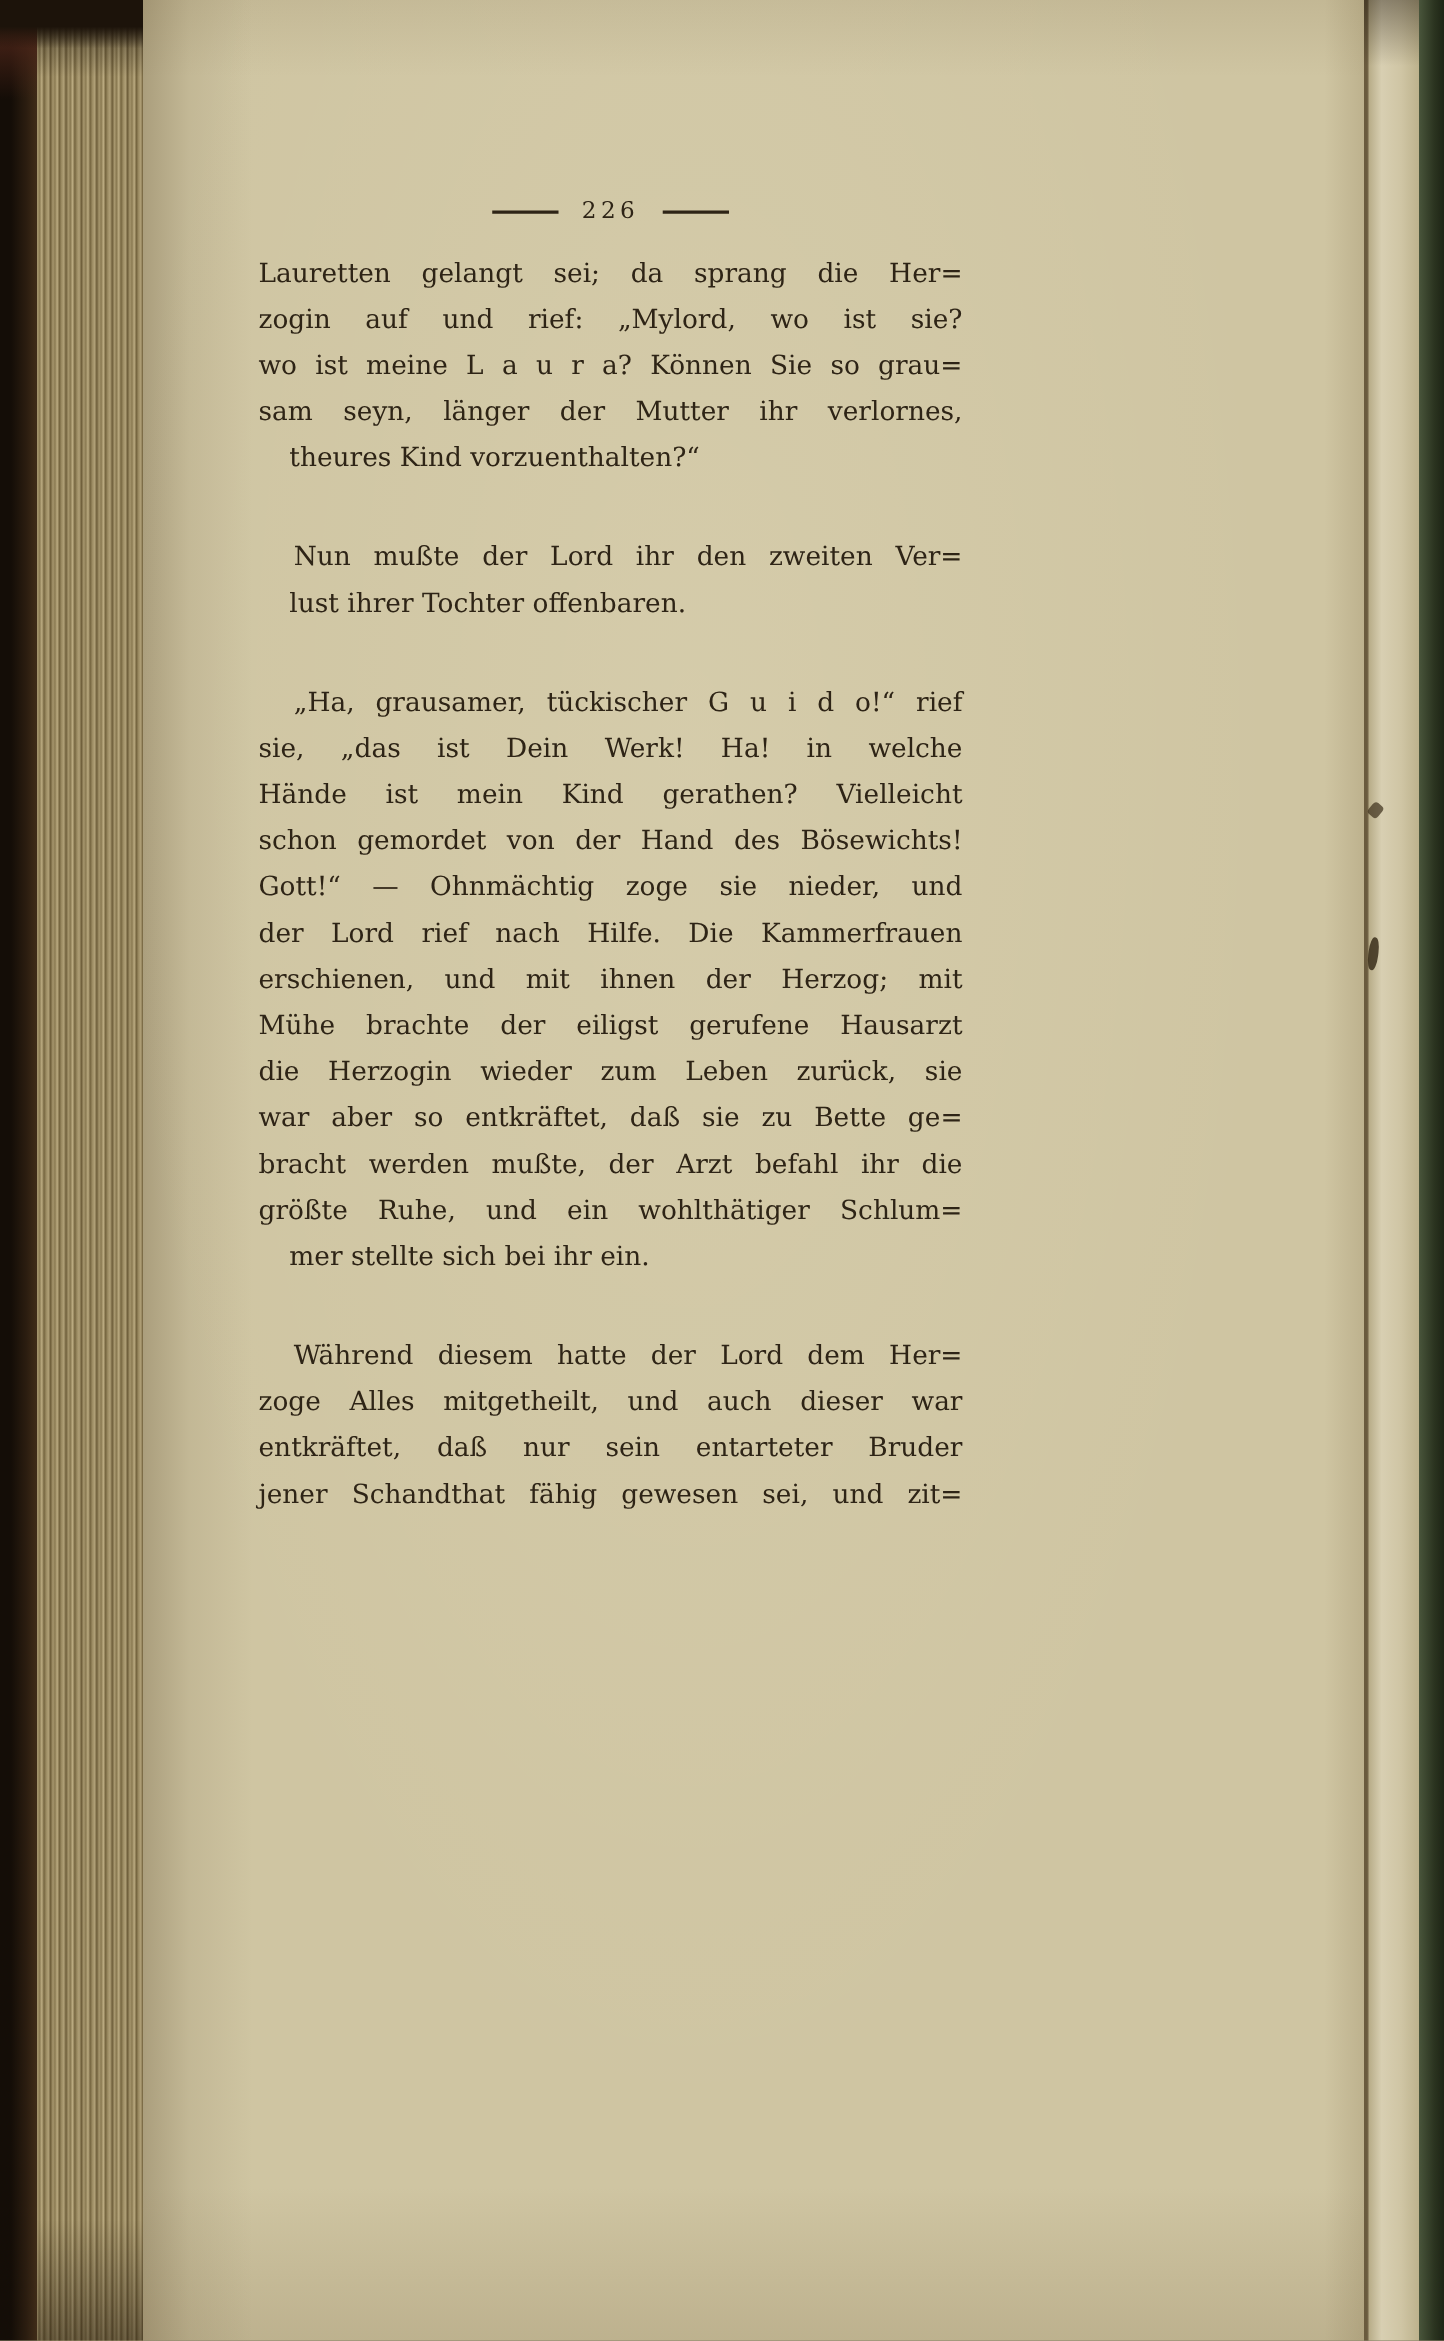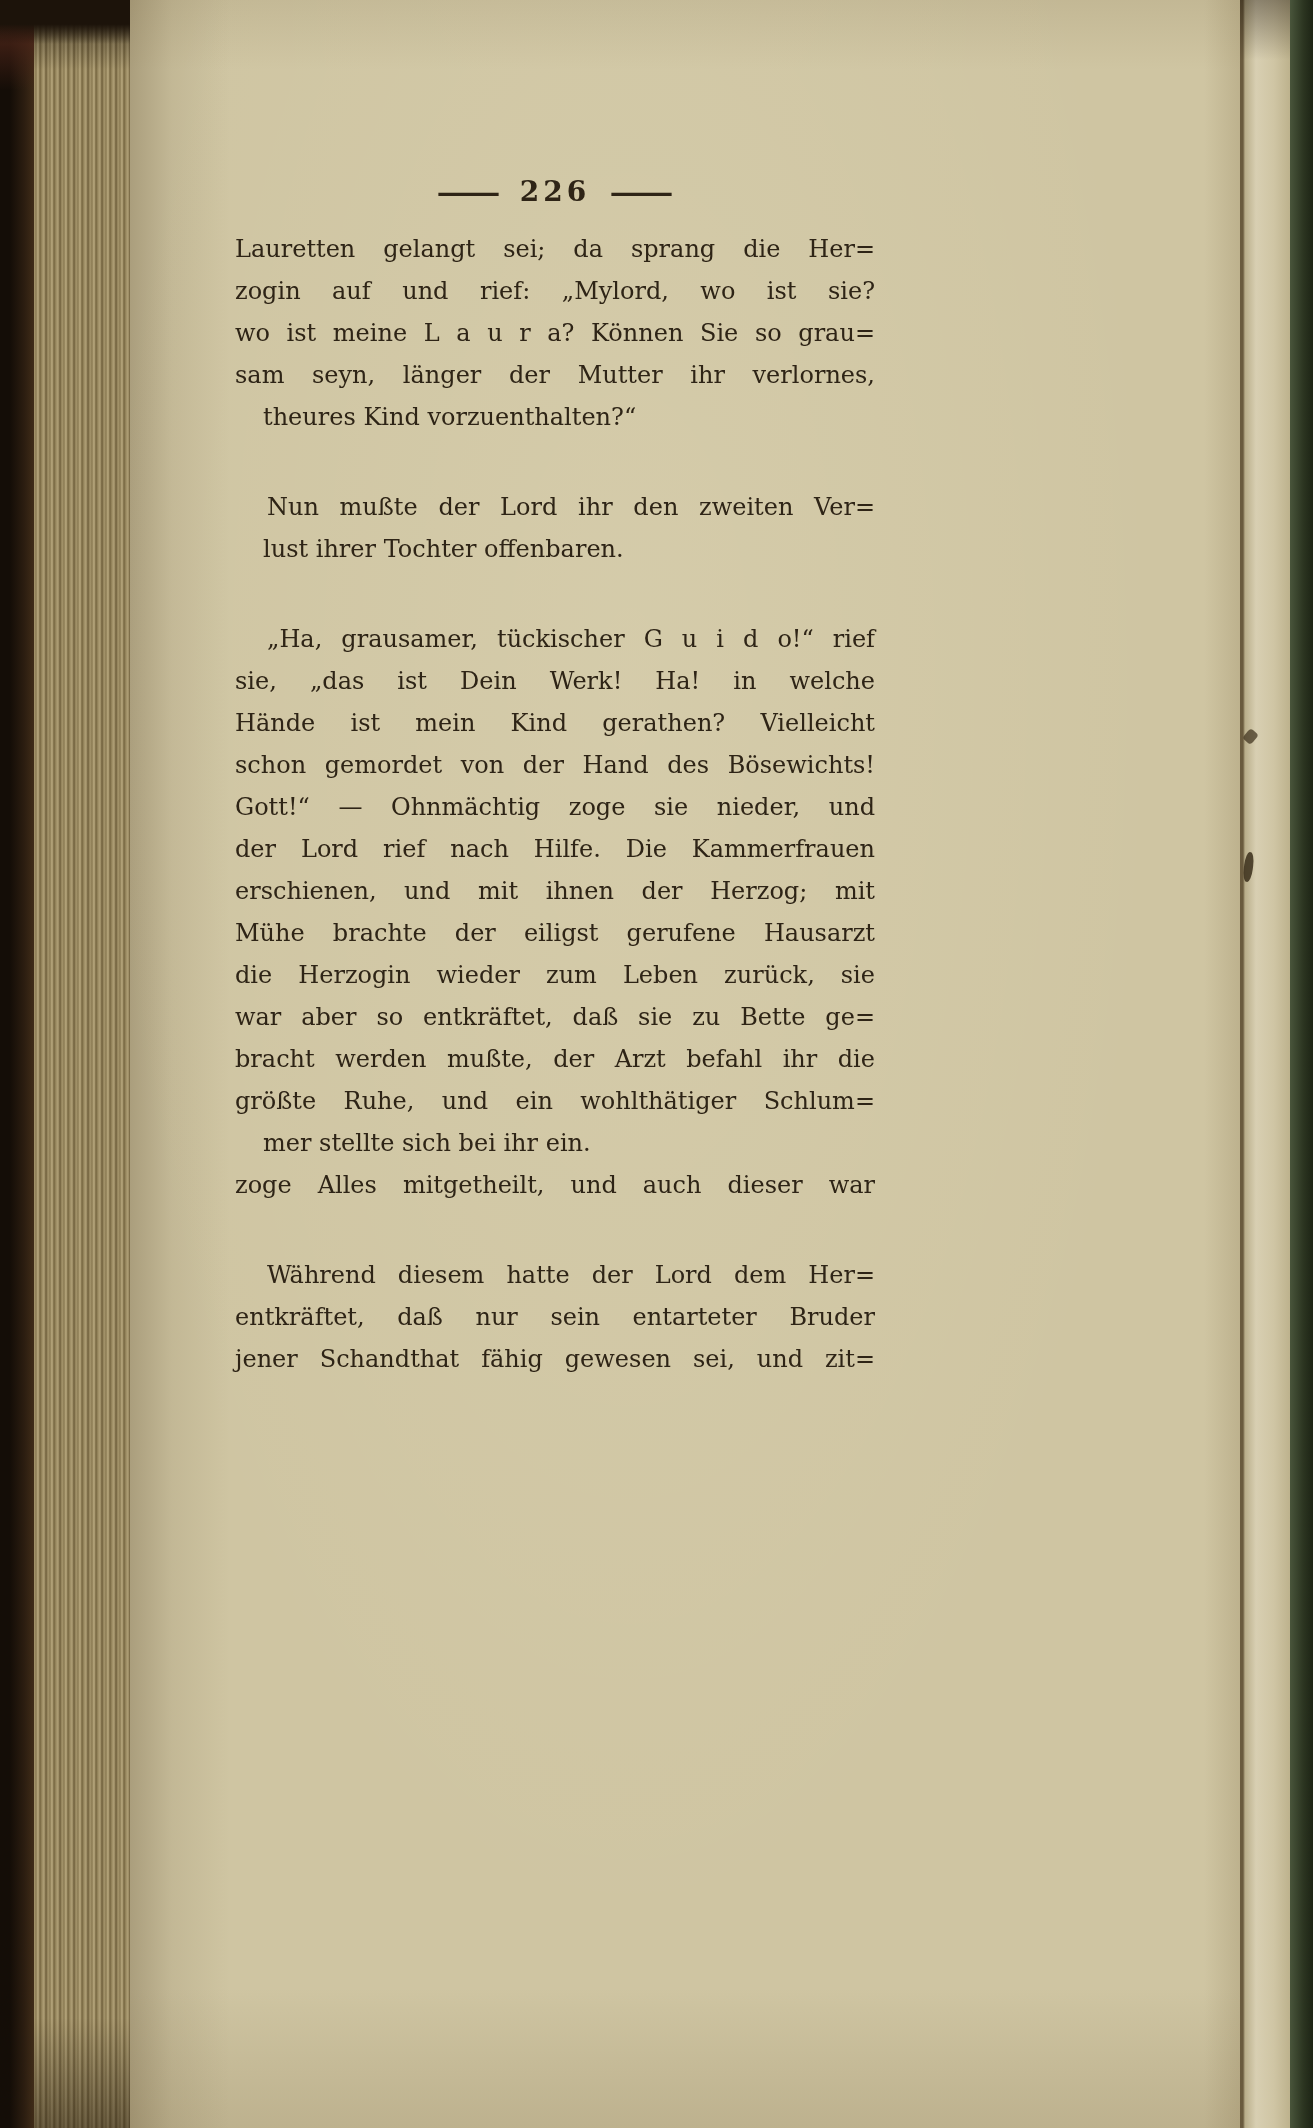--- a/index.html
+++ b/index.html
@@ -76,21 +76,21 @@
   }
   .header-row {
     display: flex; justify-content: center; align-items: center;
     gap: 38px; margin-bottom: 22px;
   }
   .header-dash {
     display: inline-block; transform: scaleX(2.5);
     font-weight: bold; font-size: 27px; line-height: 1;
   }
   .page-number {
-    font-size: 28px; font-weight: bold; letter-spacing: 4px; line-height: 1;
+    font-size: 21px; font-weight: normal; letter-spacing: 4px; line-height: 1;
   }
   .line {
     font-size: 24px; line-height: 42px; font-weight: normal;
     text-align: justify; text-align-last: justify;
     white-space: nowrap;
   }
   .line.para-end { text-align-last: left; margin-left: 28px; }
   .line.indent { text-indent: 32px; margin-top: 48px; }
 </style>
 </head>
@@ -125,22 +125,22 @@
         <div class="line">schon gemordet von der Hand des Bösewichts!</div>
         <div class="line">Gott!“ — Ohnmächtig zoge sie nieder, und</div>
         <div class="line">der Lord rief nach Hilfe. Die Kammerfrauen</div>
         <div class="line">erschienen, und mit ihnen der Herzog; mit</div>
         <div class="line">Mühe brachte der eiligst gerufene Hausarzt</div>
         <div class="line">die Herzogin wieder zum Leben zurück, sie</div>
         <div class="line">war aber so entkräftet, daß sie zu Bette ge=</div>
         <div class="line">bracht werden mußte, der Arzt befahl ihr die</div>
         <div class="line">größte Ruhe, und ein wohlthätiger Schlum=</div>
         <div class="line para-end">mer stellte sich bei ihr ein.</div>
+        <div class="line indent">Während diesem hatte der Lord dem Her=</div>
         <div class="line">zoge Alles mitgetheilt, und auch dieser war</div>
-        <div class="line indent">Während diesem hatte der Lord dem Her=</div>
         <div class="line">entkräftet, daß nur sein entarteter Bruder</div>
         <div class="line">jener Schandthat fähig gewesen sei, und zit=</div>
       </div>
 
     </div>
   </div>
 
   <div class="page-edge-right"></div>
   <div class="cover-right"></div>
 

